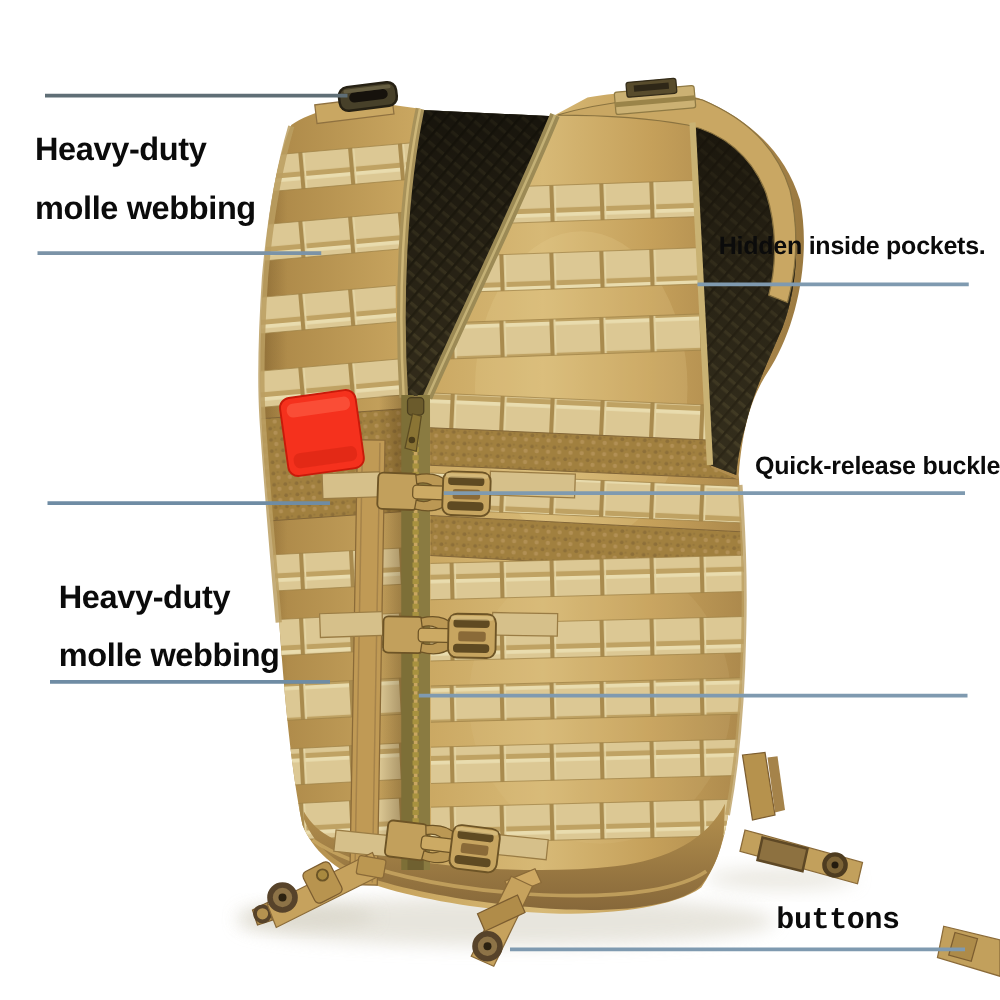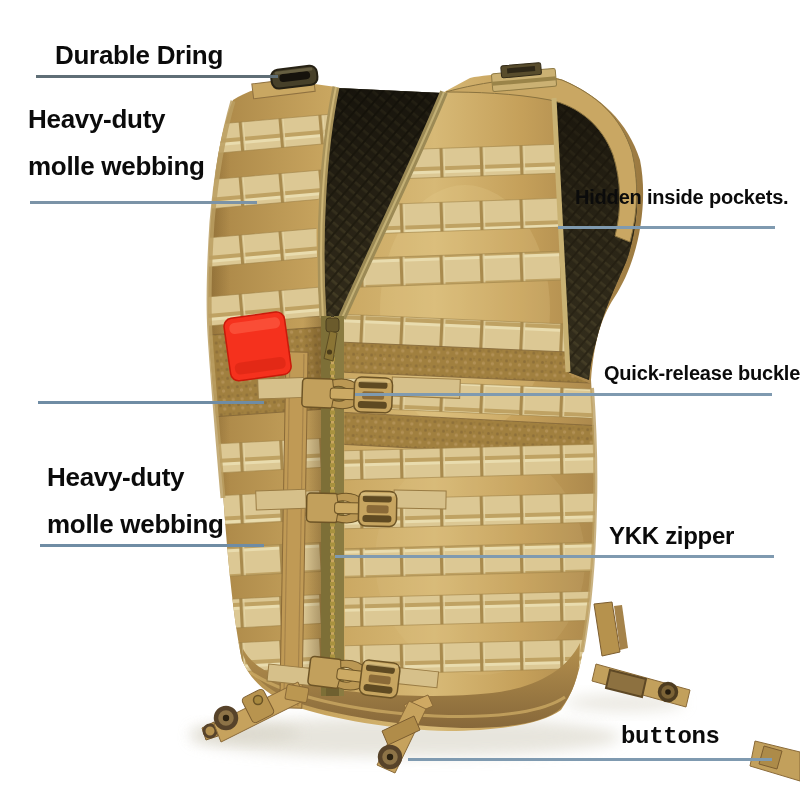--- a/index.html
+++ b/index.html
@@ -277,21 +277,20 @@
       <rect x="286" y="686" width="22" height="15" rx="2" fill="#bb9751" stroke="#8a6a38" transform="rotate(10 297 693)"></rect>
 
       <g transform="rotate(-8 257 346)">
         <rect x="227" y="315" width="61" height="63" rx="8" fill="#f5311d" stroke="#c81a0a" stroke-width="1.5"></rect>
         <rect x="232" y="320" width="51" height="11" rx="5" fill="#ff6a4f" opacity="0.5"></rect>
         <rect x="232" y="360" width="51" height="12" rx="5" fill="#cf2110" opacity="0.45"></rect>
       </g>
     </g>
   </svg>
 
-  <div class="lbl" id="lbl-durable">Durable Dring</div>
   <div class="pline" id="pl-durable"></div>
 
   <div class="lbl" id="lbl-hd-top">
     <div class="row1">Heavy-duty</div>
     <div class="row2">molle webbing</div>
   </div>
   <div class="pline" id="pl-hd-top"></div>
 
   <div class="lbl" id="lbl-hidden">Hidden inside pockets.</div>
   <div class="pline" id="pl-hidden"></div>
@@ -300,19 +299,18 @@
 
   <div class="lbl" id="lbl-quick">Quick-release buckle</div>
   <div class="pline" id="pl-quick"></div>
 
   <div class="lbl" id="lbl-hd-bot">
     <div class="row1">Heavy-duty</div>
     <div class="row2">molle webbing</div>
   </div>
   <div class="pline" id="pl-hd-bot"></div>
 
-  <div class="lbl" id="lbl-ykk">YKK zipper</div>
   <div class="pline" id="pl-ykk"></div>
 
   <div class="lbl" id="lbl-buttons">buttons</div>
   <div class="pline" id="pl-buttons"></div>
 
 </div>
 
 </body></html>

